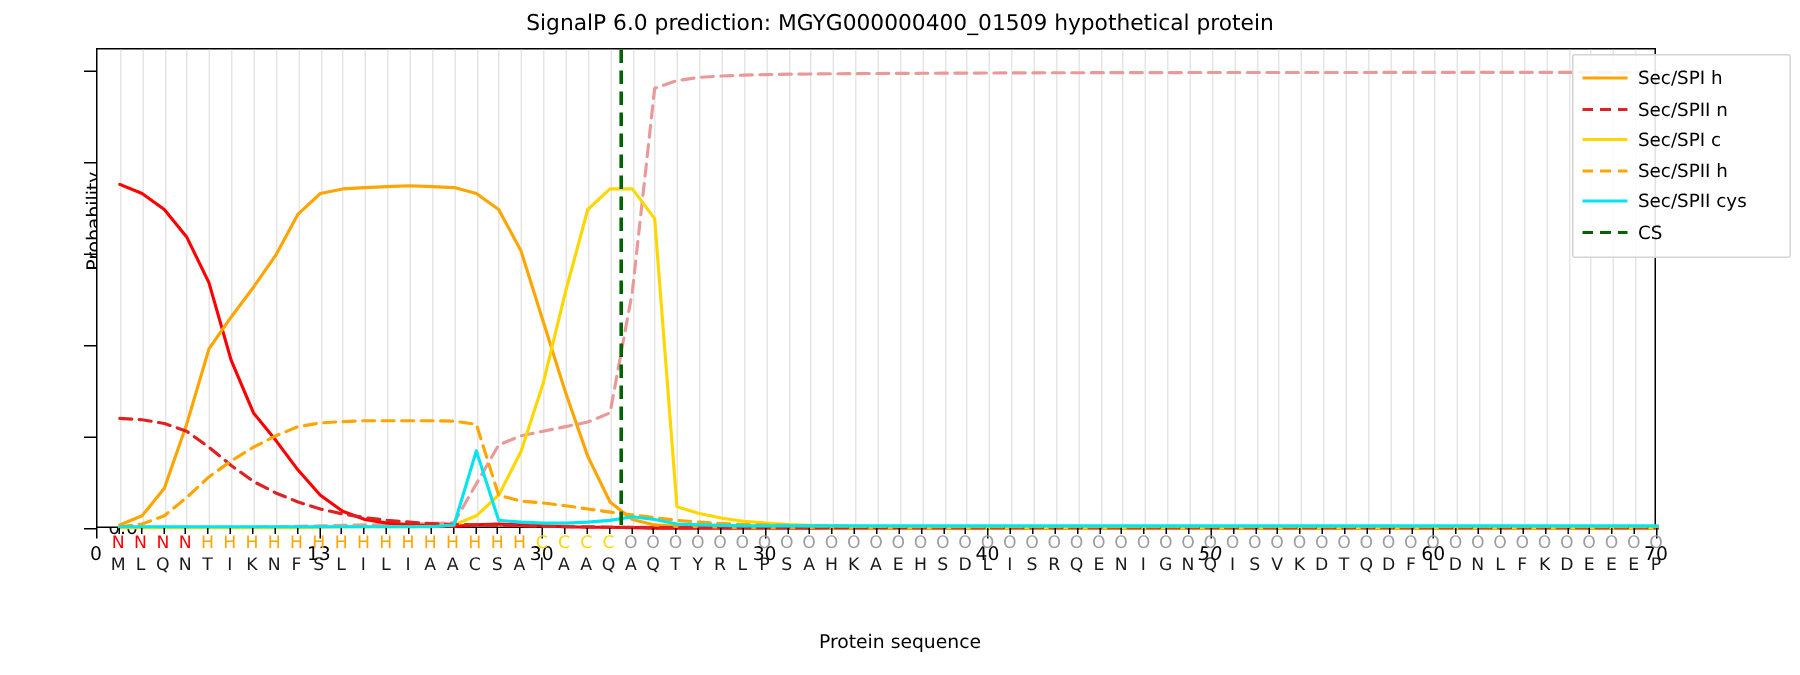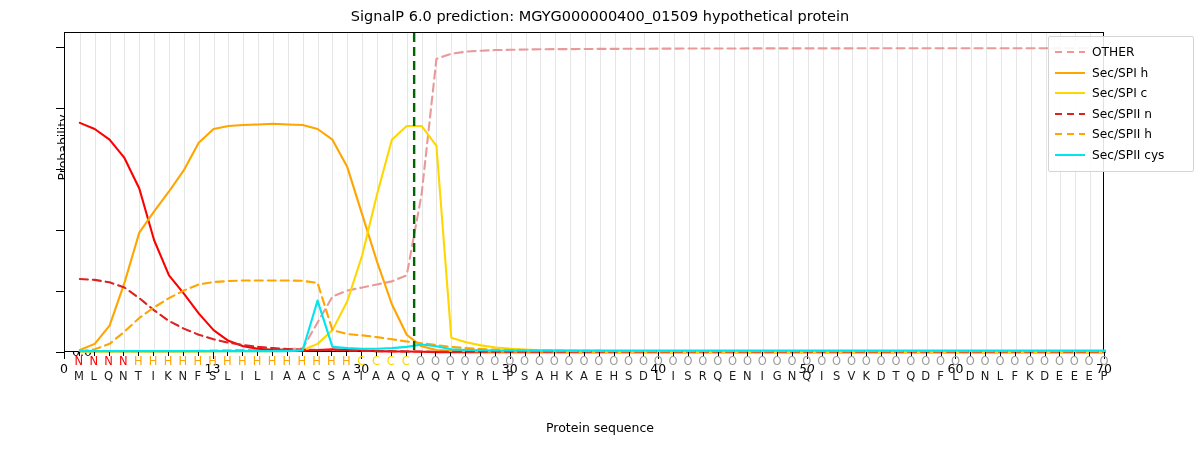--- a/index.html
+++ b/index.html
@@ -375,48 +375,48 @@
       <div class="seqcell aa" style="left: 971.571px;">D</div>
       <div class="seqcell aa" style="left: 986.429px;">E</div>
       <div class="seqcell aa" style="left: 1001.29px;">E</div>
       <div class="seqcell aa" style="left: 1016.14px;">E</div>
       <div class="seqcell aa" style="left: 1031px;">P</div>
     </div>
 
   <div id="legend">
       <div class="lrow">
         <span class="lswatch">
-          <i style="background: repeating-linear-gradient(90deg, rgb(234, 153, 153) 0px, rgb(234, 153, 153) 7px, transparent 7px, transparent 12px);"></i>
-        </span>
-        <span class="ltext">OTHER</span>
-      </div>
-      <div class="lrow">
-        <span class="lswatch">
           <i style="background: rgb(255, 165, 0);"></i>
         </span>
         <span class="ltext">Sec/SPI h</span>
       </div>
       <div class="lrow">
         <span class="lswatch">
+          <i style="background: repeating-linear-gradient(90deg, rgb(221, 34, 34) 0px, rgb(221, 34, 34) 7px, transparent 7px, transparent 12px);"></i>
+        </span>
+        <span class="ltext">Sec/SPII n</span>
+      </div>
+      <div class="lrow">
+        <span class="lswatch">
           <i style="background: rgb(255, 215, 0);"></i>
         </span>
         <span class="ltext">Sec/SPI c</span>
       </div>
       <div class="lrow">
         <span class="lswatch">
-          <i style="background: repeating-linear-gradient(90deg, rgb(221, 34, 34) 0px, rgb(221, 34, 34) 7px, transparent 7px, transparent 12px);"></i>
-        </span>
-        <span class="ltext">Sec/SPII n</span>
-      </div>
-      <div class="lrow">
-        <span class="lswatch">
           <i style="background: repeating-linear-gradient(90deg, rgb(255, 165, 0) 0px, rgb(255, 165, 0) 7px, transparent 7px, transparent 12px);"></i>
         </span>
         <span class="ltext">Sec/SPII h</span>
       </div>
       <div class="lrow">
         <span class="lswatch">
           <i style="background: rgb(0, 229, 238);"></i>
         </span>
         <span class="ltext">Sec/SPII cys</span>
+      </div>
+      <div class="lrow">
+        <span class="lswatch">
+          <i style="background: repeating-linear-gradient(90deg, rgb(0, 100, 0) 0px, rgb(0, 100, 0) 7px, transparent 7px, transparent 12px);"></i>
+        </span>
+        <span class="ltext">CS</span>
       </div>
     </div>
 </div>
 
 </body></html>

